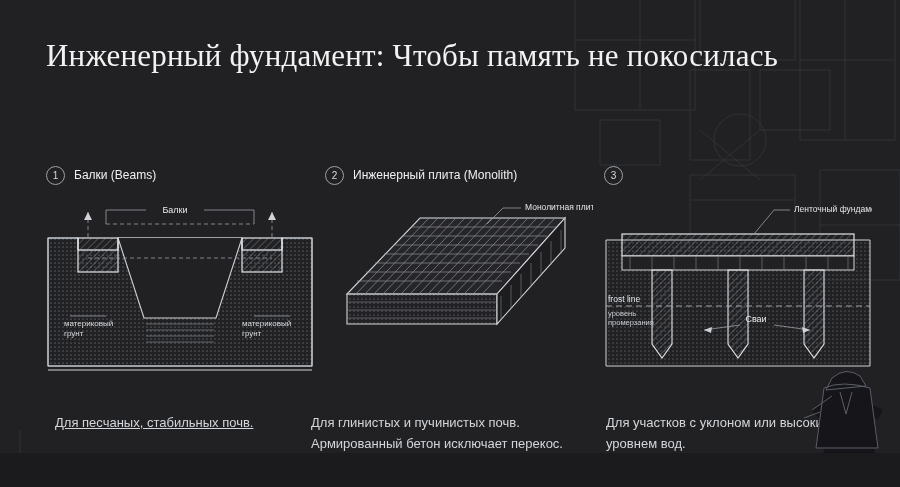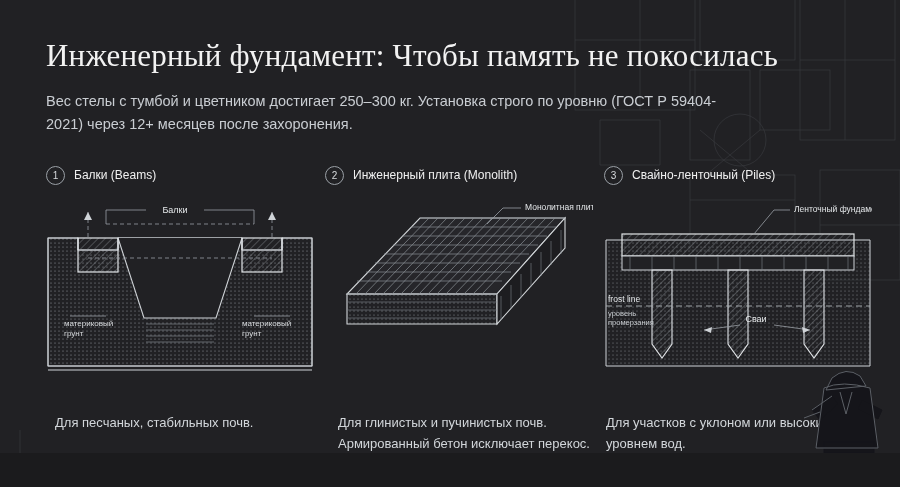--- a/index.html
+++ b/index.html
@@ -81,22 +81,22 @@
   .fig2 { left: 325px; }
   .fig3 { left: 604px; }
 
   .caption {
     position: absolute;
     font-size: 13px;
     line-height: 21px;
     color: #d2d6da;
     width: 258px;
   }
-  .cap1 { left: 55px; top: 412px; }
-  .cap2 { left: 338px; top: 412px; }
+  .cap1 { left: 55px; top: 412px; text-decoration: underline; }
+  .cap2 { left: 311px; top: 412px; }
   .cap3 { left: 606px; top: 412px; }
 
   .worker {
     position: absolute;
     right: 8px;
     bottom: 0;
     width: 90px;
     height: 105px;
   }
 </style>
@@ -119,21 +119,20 @@
       <path d="M690 200 L795 200"></path>
       <rect x="820" y="170" width="80" height="110"></rect>
       <path d="M820 225 L900 225"></path>
       <circle cx="740" cy="140" r="26"></circle>
       <path d="M600 120 L660 120 L660 165 L600 165 Z"></path>
       <path d="M0 455 L70 455 M20 430 L20 487"></path>
     </g>
   </svg>
 
   <div class="title">Инженерный фундамент: Чтобы память не покосилась</div>
-  <div class="subtitle">Вес стелы с тумбой и цветником достигает 250–300 кг. Установка строго по уровню (ГОСТ Р 59404-2021) через 12+ месяцев после захоронения.</div>
 
   <div class="col col1">
     <div class="col-head">
       <div class="num">1</div>
       <div class="col-title">Балки (Beams)</div>
     </div>
   </div>
 
   <svg class="figure fig1" width="268" height="190">
     <defs>
@@ -224,21 +223,20 @@
       <path d="M196 10 L178 10 L162 26"></path>
     </g>
     <text x="200" y="12" font-size="8.5" fill="#e3e6e8" font-family="Liberation Sans, sans-serif">Монолитная плита</text>
   </svg>
 
   <div class="caption cap2">Для глинистых и пучинистых почв. Армированный бетон исключает перекос.</div>
 
   <div class="col col3">
     <div class="col-head">
       <div class="num">3</div>
-      <div class="col-title">Свайно-ленточный (Piles)</div>
     </div>
   </div>
 
   <svg class="figure fig3" width="268" height="190">
     <defs>
       <pattern id="hatch3" width="5" height="5" patternUnits="userSpaceOnUse" patternTransform="rotate(45)">
         <line x1="0" y1="0" x2="0" y2="5" stroke="#8e9399" stroke-width="0.8"></line>
       </pattern>
       <pattern id="dots3" width="4" height="4" patternUnits="userSpaceOnUse">
         <circle cx="1" cy="1" r="0.5" fill="#969ba1"></circle>

